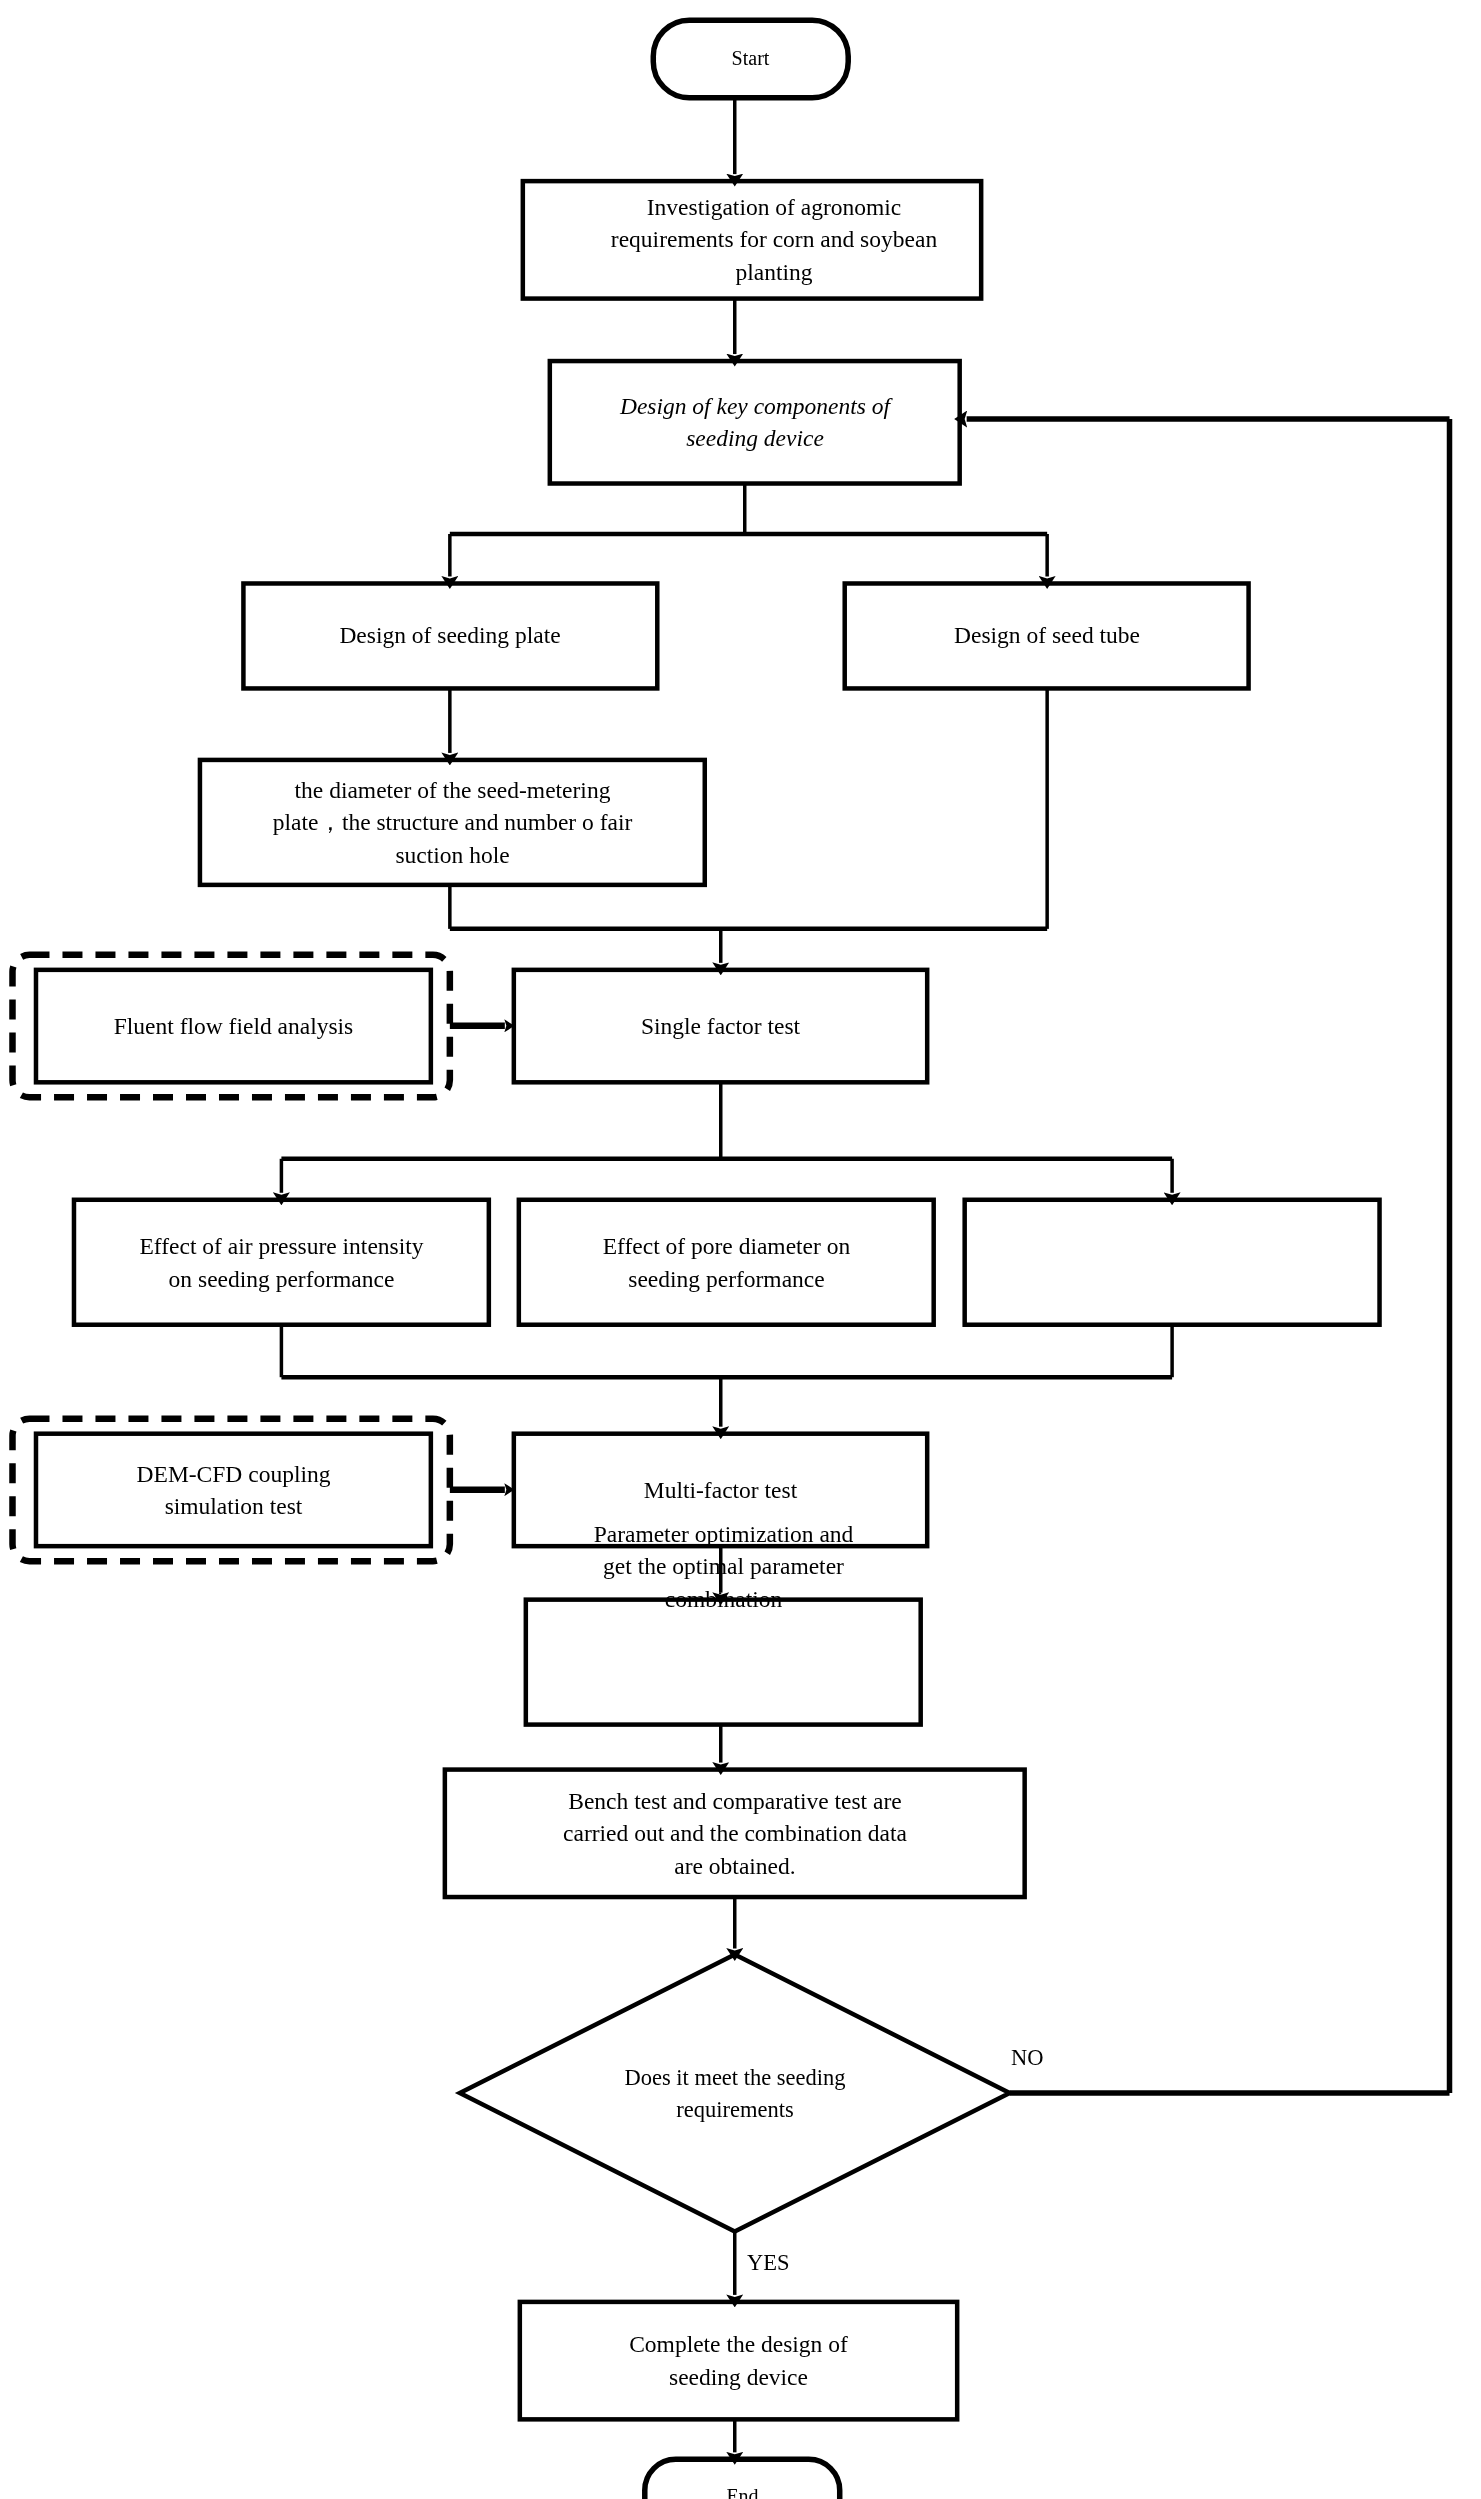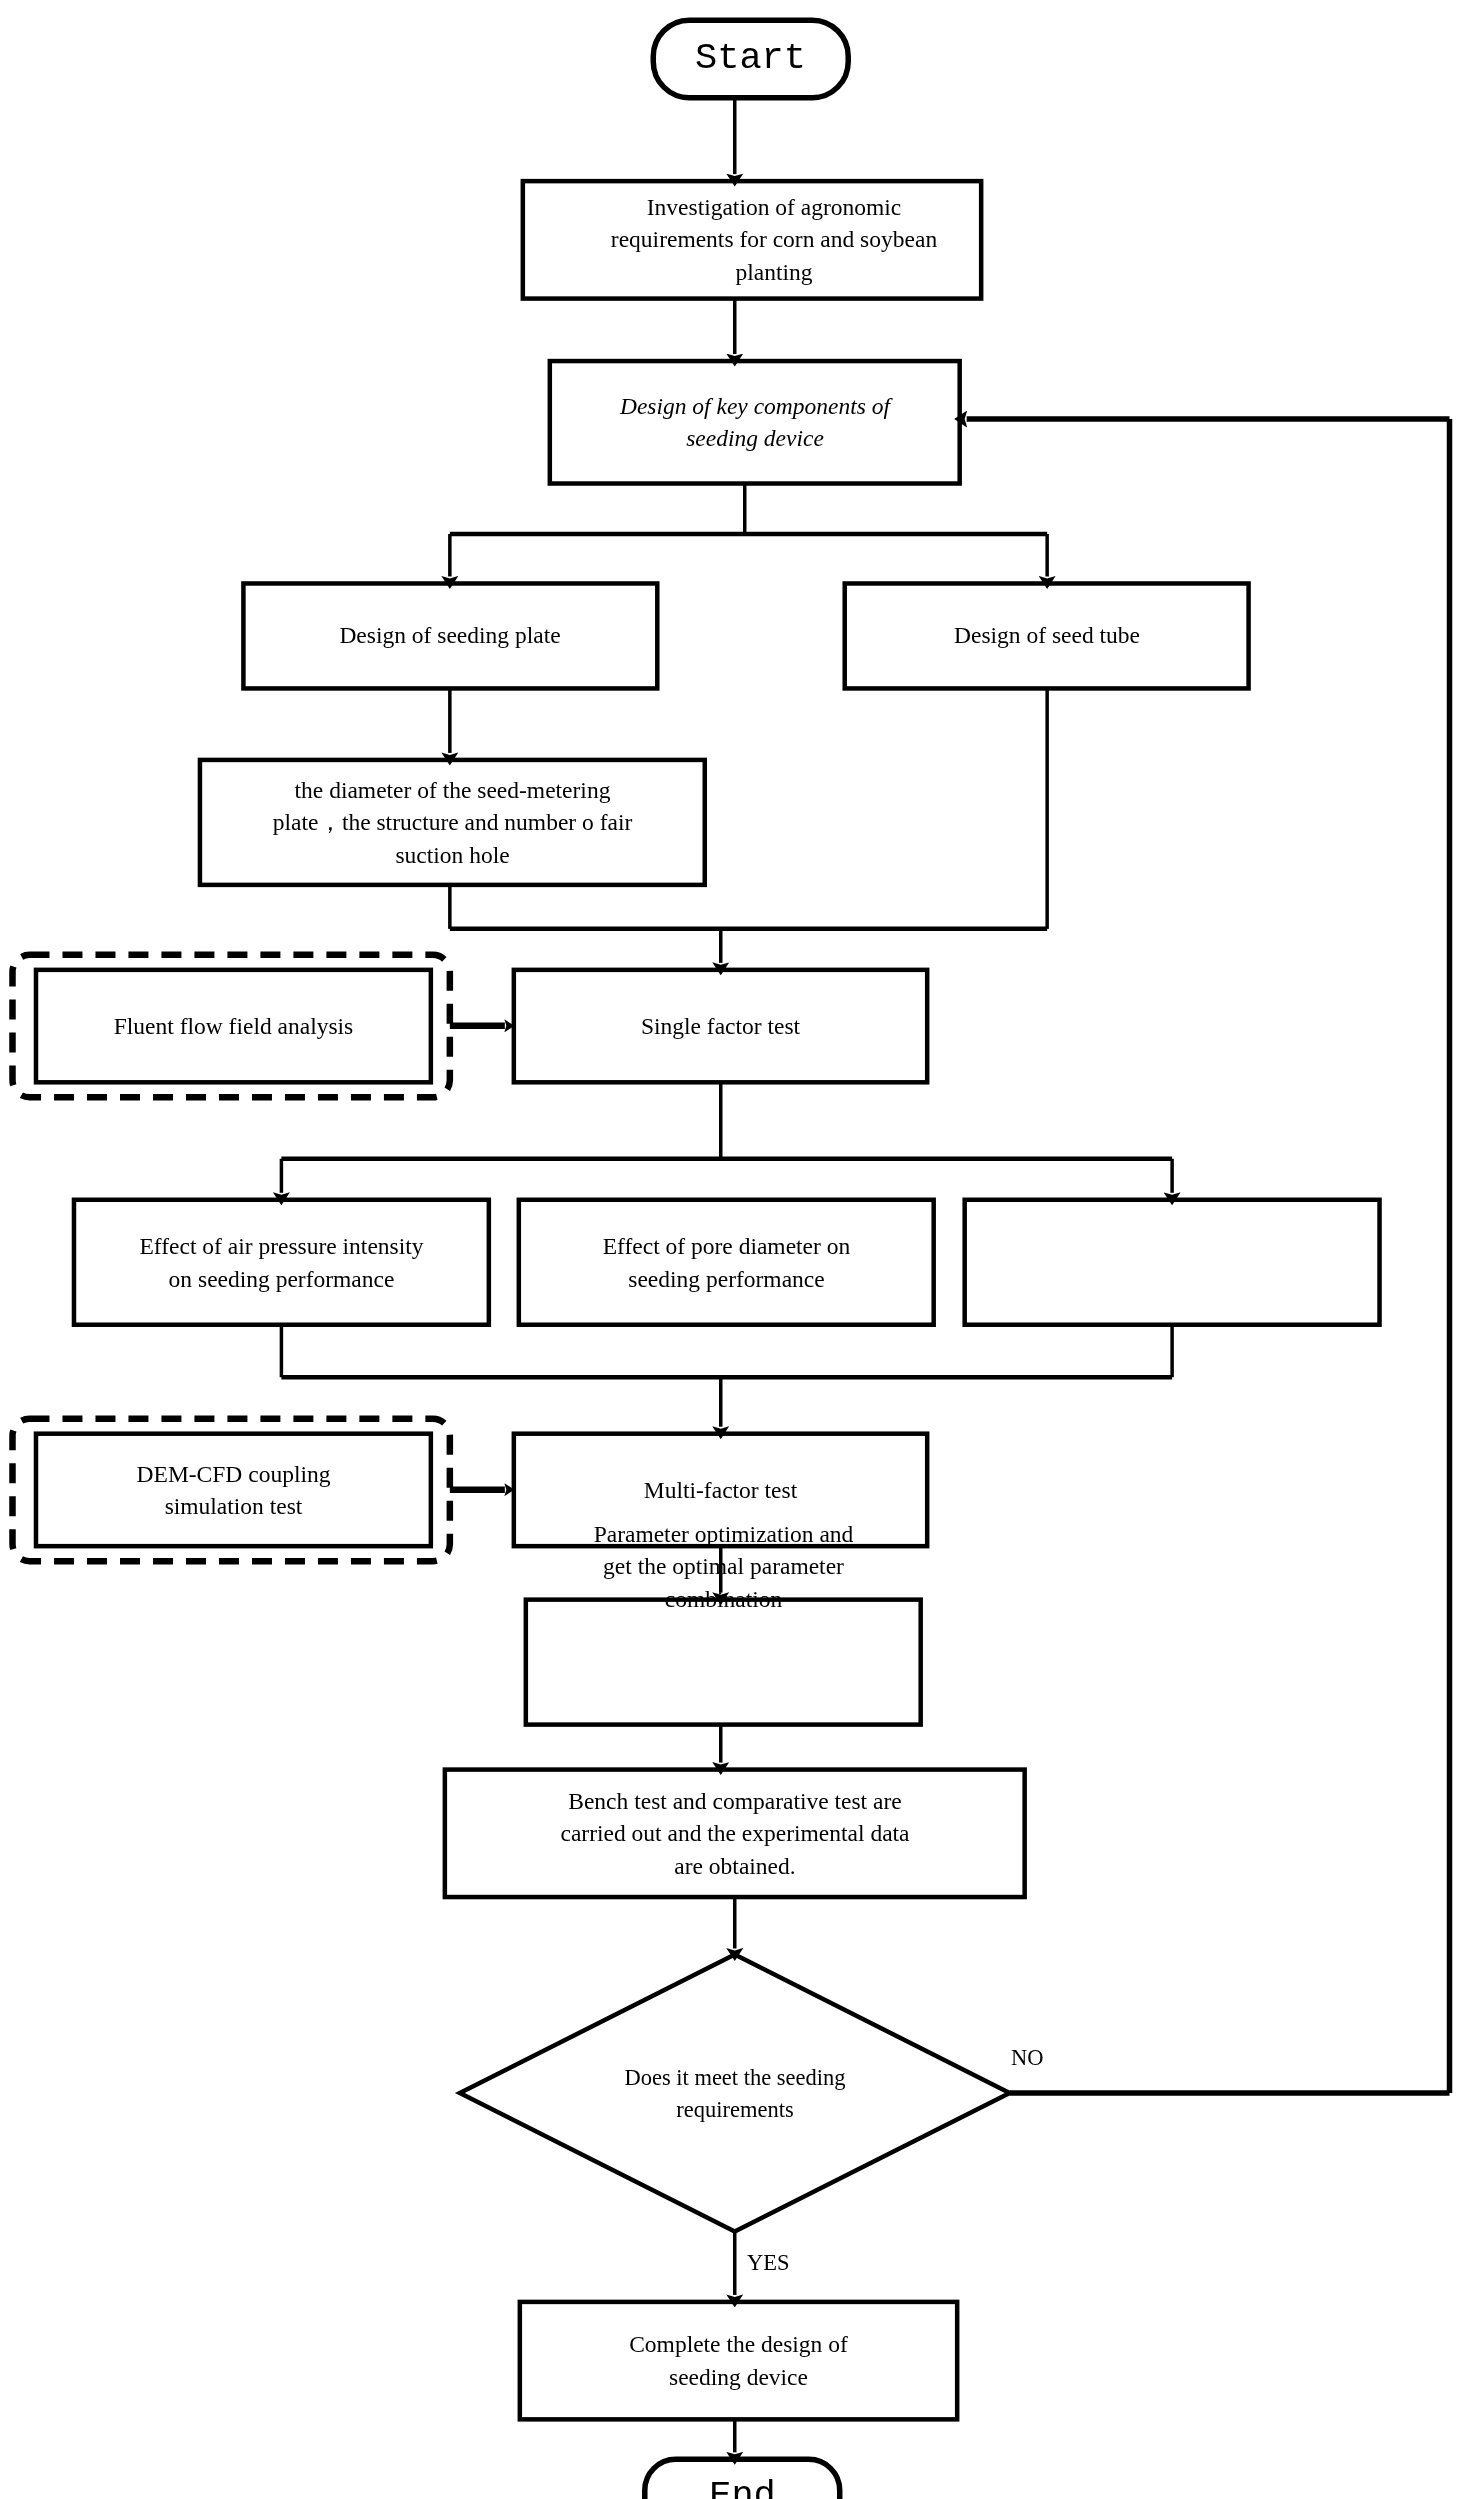--- a/index.html
+++ b/index.html
@@ -5,21 +5,21 @@
   html,body{margin:0;padding:0;background:#ffffff;}
   body{font-family:"Liberation Serif","DejaVu Serif",serif;}
   #stage{position:relative;width:1481px;height:2539px;background:#fff;overflow:hidden;}
   svg#flow{position:absolute;left:0;top:0;width:1481px;height:2539px;}
   .nodetext{
     position:absolute;display:flex;align-items:center;justify-content:center;
     text-align:center;color:#000;line-height:1.38;
     font-family:"Liberation Serif","DejaVu Serif",serif;
     white-space:pre-line;pointer-events:none;
   }
-  .t-term{font-size:37px;font-family:Liberation Mono, monospace;}
+  .t-term{font-size:20px;}
   .t-proc{font-size:23.5px;}
   .t-dec{font-size:22.5px;}
   .edgelabel{position:absolute;color:#000;font-family:"Liberation Serif","DejaVu Serif",serif;font-size:22.5px;}
 </style>
 </head>
 <body>
 
 <div id="stage">
 
   <svg id="flow" viewBox="0 0 2963 5079">
@@ -132,21 +132,21 @@
 on seeding performance</div>
   <div class="nodetext t-proc" style="left:519px;top:1200px;width:415px;height:125px;">Effect of pore diameter on
 seeding performance</div>
   <div class="nodetext t-proc" style="left:36px;top:1434px;width:395px;height:112px;">DEM-CFD coupling
 simulation test</div>
   <div class="nodetext t-proc" style="left:514px;top:1434px;width:413px;height:112px;text-align:center;">Multi-factor test</div>
   <div class="nodetext t-proc" style="left:526px;top:1504px;width:395px;height:125px;">Parameter optimization and
 get the optimal parameter
 combination</div>
   <div class="nodetext t-proc" style="left:445px;top:1770px;width:580px;height:127px;">Bench test and comparative test are
-carried out and the experimental data
+carried out and the combination data
 are obtained.</div>
   <div class="nodetext t-dec" style="left:535px;top:2031px;width:400px;height:125px;">Does it meet the seeding
 requirements</div>
   <div class="nodetext t-proc" style="left:520px;top:2302px;width:437px;height:117px;">Complete the design of
 seeding device</div>
   <div class="nodetext t-term" style="left:645px;top:2460px;width:195px;height:74px;">End</div>
 
   <div class="edgelabel" style="left:1011px;top:2045px;">NO</div>
   <div class="edgelabel" style="left:747px;top:2250px;">YES</div>
 

